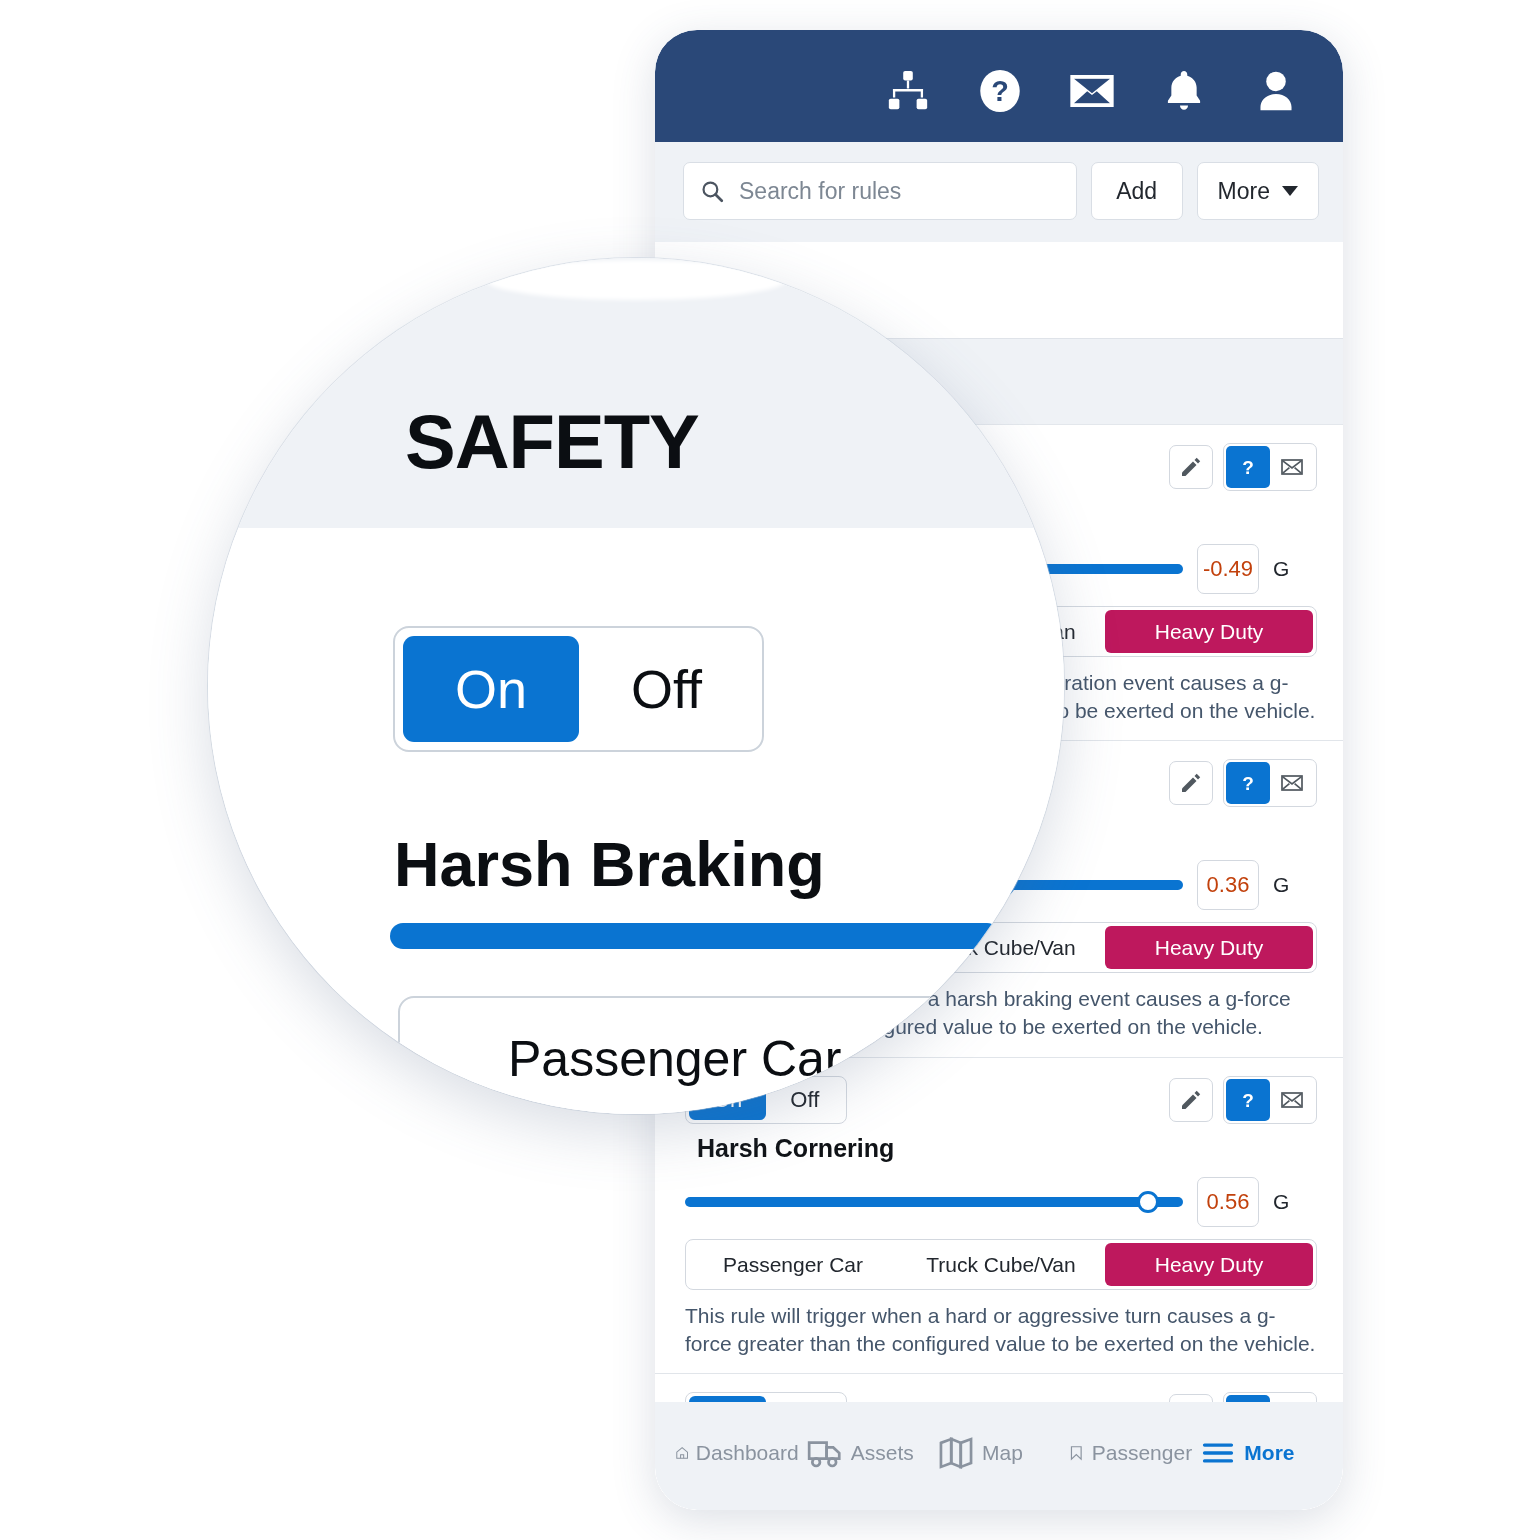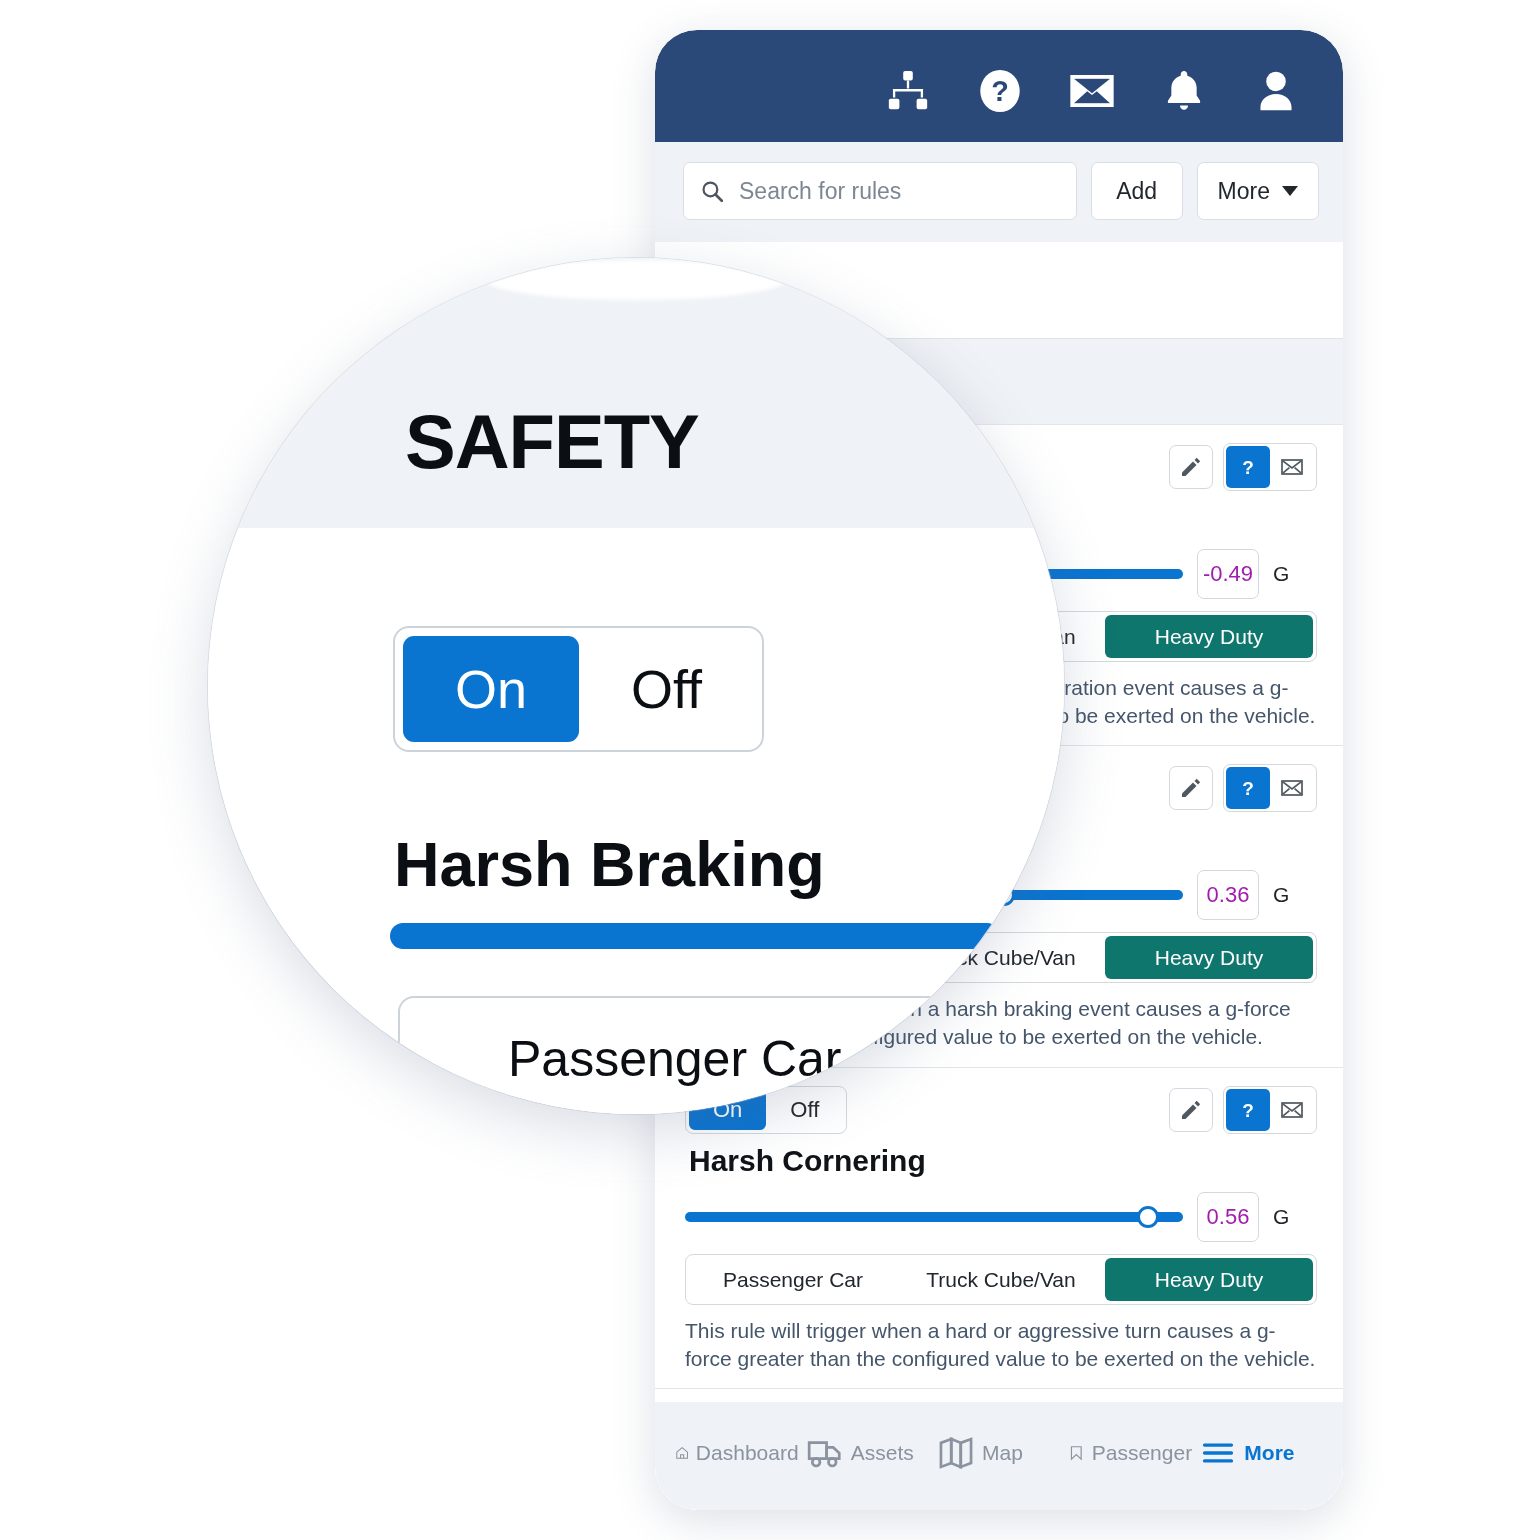--- a/index.html
+++ b/index.html
@@ -174,24 +174,24 @@
     width: 44px; height: 42px;
     display:flex; align-items:center; justify-content:center;
     border-radius: 5px;
     cursor: pointer;
   }
   .act-pair .act-sub.primary { background: #0a74d1; }
   .act-ic { width:24px; height:24px; display:block; }
   .act-ic svg { width:100%; height:100%; display:block; }
 
   .rule-title {
-    font-size: 30px;
+    font-size: 25px;
     font-weight: bold;
     color: #101317;
-    margin: 10px 0 14px 4px;
+    margin: 10px 0 14px 12px;
   }
 
   .slider-row {
     display: flex;
     align-items: center;
     gap: 14px;
     margin-bottom: 12px;
   }
   .slider-label { font-size:18px; color:#7b848f; white-space:nowrap;}
   .slider {
@@ -211,21 +211,21 @@
     transform: translate(-50%,-50%);
     box-sizing: border-box;
     cursor: pointer;
   }
   .num-box {
     width: 62px; height: 50px;
     border: 1px solid #d3d8df;
     border-radius: 7px;
     background: #fff;
     display:flex; align-items:center; justify-content:center;
-    font-size: 22px; color:#a21caf;
+    font-size: 22px; color:#c2410c;
     box-sizing: border-box;
   }
   .unit { font-size: 21px; color:#22272e; width:44px; }
 
   .veh-tabs {
     display: flex;
     border: 1px solid #d3d8df;
     border-radius: 8px;
     background: #ffffff;
     padding: 3px;
@@ -236,21 +236,21 @@
     flex: 1;
     text-align: center;
     font-size: 21px;
     padding: 11px 4px;
     border-radius: 6px;
     color: #22272e;
     cursor: pointer;
     line-height: 1;
     white-space: nowrap;
   }
-  .veh-tabs .vt.active { background: #0f766e; color: #ffffff; }
+  .veh-tabs .vt.active { background: #be185d; color: #ffffff; }
 
   .rule-desc {
     font-size: 21px;
     line-height: 1.32;
     color: #45566b;
   }
 
   
   .bottom-nav {
     position: absolute;

